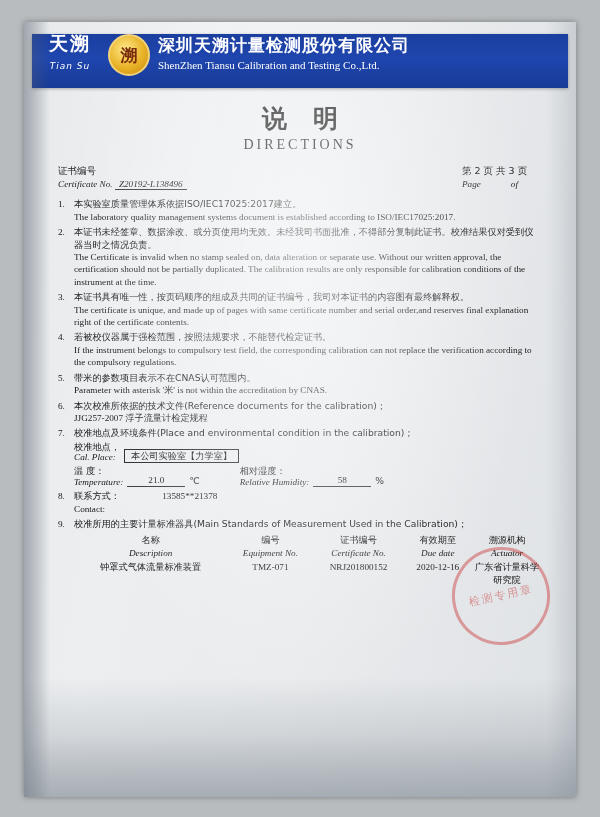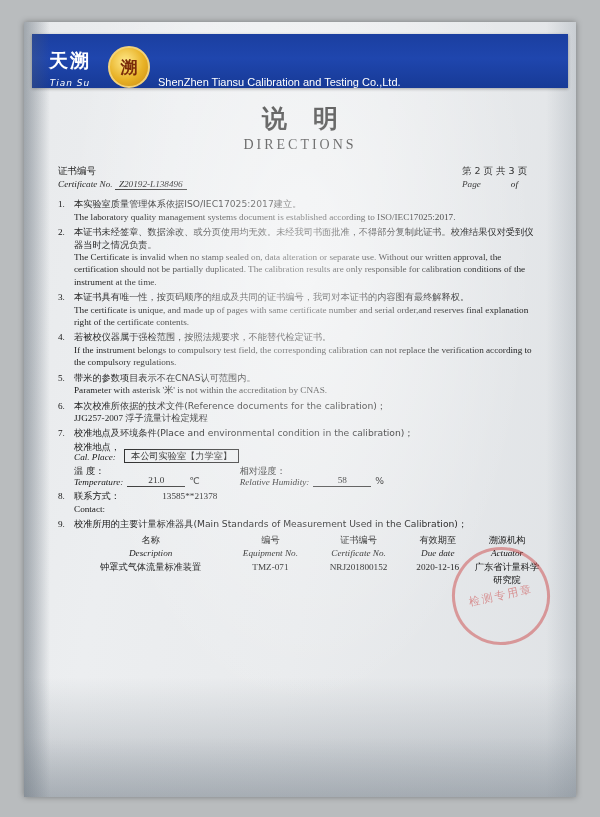--- a/index.html
+++ b/index.html
@@ -23,41 +23,41 @@
       linear-gradient(270deg,rgba(140,150,160,.30) 0px,rgba(255,255,255,0) 30px),
       linear-gradient(0deg,rgba(150,158,166,.35) 0px,rgba(255,255,255,0) 60px),
       radial-gradient(ellipse at 50% 30%,rgba(255,255,255,.55),rgba(255,255,255,0) 60%);
     pointer-events:none;
   }
   .header{
     position:relative;
     height:54px;
     background:linear-gradient(180deg,#1b3fa0 0%,#1f46ae 45%,#173a96 100%);
     margin:12px 8px 0 8px;
-    display:flex;align-items:flex-end;
+    display:flex;align-items:flex-start;
     box-shadow:0 1px 3px rgba(0,0,0,.3);
   }
   .logo-cn{
     width:76px;text-align:center;color:#fff;line-height:1;
     font-family:"DejaVu Sans",sans-serif;
   }
   .logo-cn .big{font-size:19px;letter-spacing:2px;font-weight:bold;display:block;}
   .logo-cn .sm{font-size:9px;display:block;margin-top:9px;letter-spacing:1px;font-style:italic;}
   .logo-mark{
     width:38px;height:38px;border-radius:50%;
     background:radial-gradient(circle at 40% 35%,#ffe98a,#e8b226 55%,#c98a11);
     border:2px solid #f2d27a;
     display:flex;align-items:center;justify-content:center;
     color:#7a2b0a;font-size:17px;font-weight:bold;
     font-family:"DejaVu Sans",sans-serif;
     margin-right:8px;
   }
   .htext{color:#fff;}
   .htext .l1{font-size:17px;font-weight:bold;letter-spacing:1px;font-family:"DejaVu Sans",sans-serif;}
-  .htext .l2{font-size:11px;margin-top:2px;font-family:Liberation Sans, sans-serif;}
+  .htext .l2{font-size:11px;margin-top:2px;font-family:Liberation Serif, serif;}
   .title-cn{
     text-align:center;font-size:25px;letter-spacing:26px;
     margin:14px 0 0 0;color:#101010;font-weight:bold;
     font-family:"DejaVu Sans",sans-serif;text-indent:26px;
   }
   .title-en{
     text-align:center;font-size:14px;letter-spacing:3px;margin-top:2px;color:#101010;
   }
   .meta{
     display:flex;justify-content:space-between;
@@ -125,20 +125,21 @@
 
 <div class="page">
 
   <div class="header">
     <div class="logo-cn">
       <span class="big">天溯</span>
       <span class="sm">Tian Su</span>
     </div>
     <div class="logo-mark">溯</div>
     <div class="htext">
+      <div class="l1">深圳天溯计量检测股份有限公司</div>
       <div class="l2">ShenZhen Tiansu Calibration and Testing Co.,Ltd.</div>
     </div>
   </div>
 
   <div class="title-cn">说明</div>
   <div class="title-en">DIRECTIONS</div>
 
   <div class="meta">
     <div class="lab">
       <div class="cn">证书编号</div>

